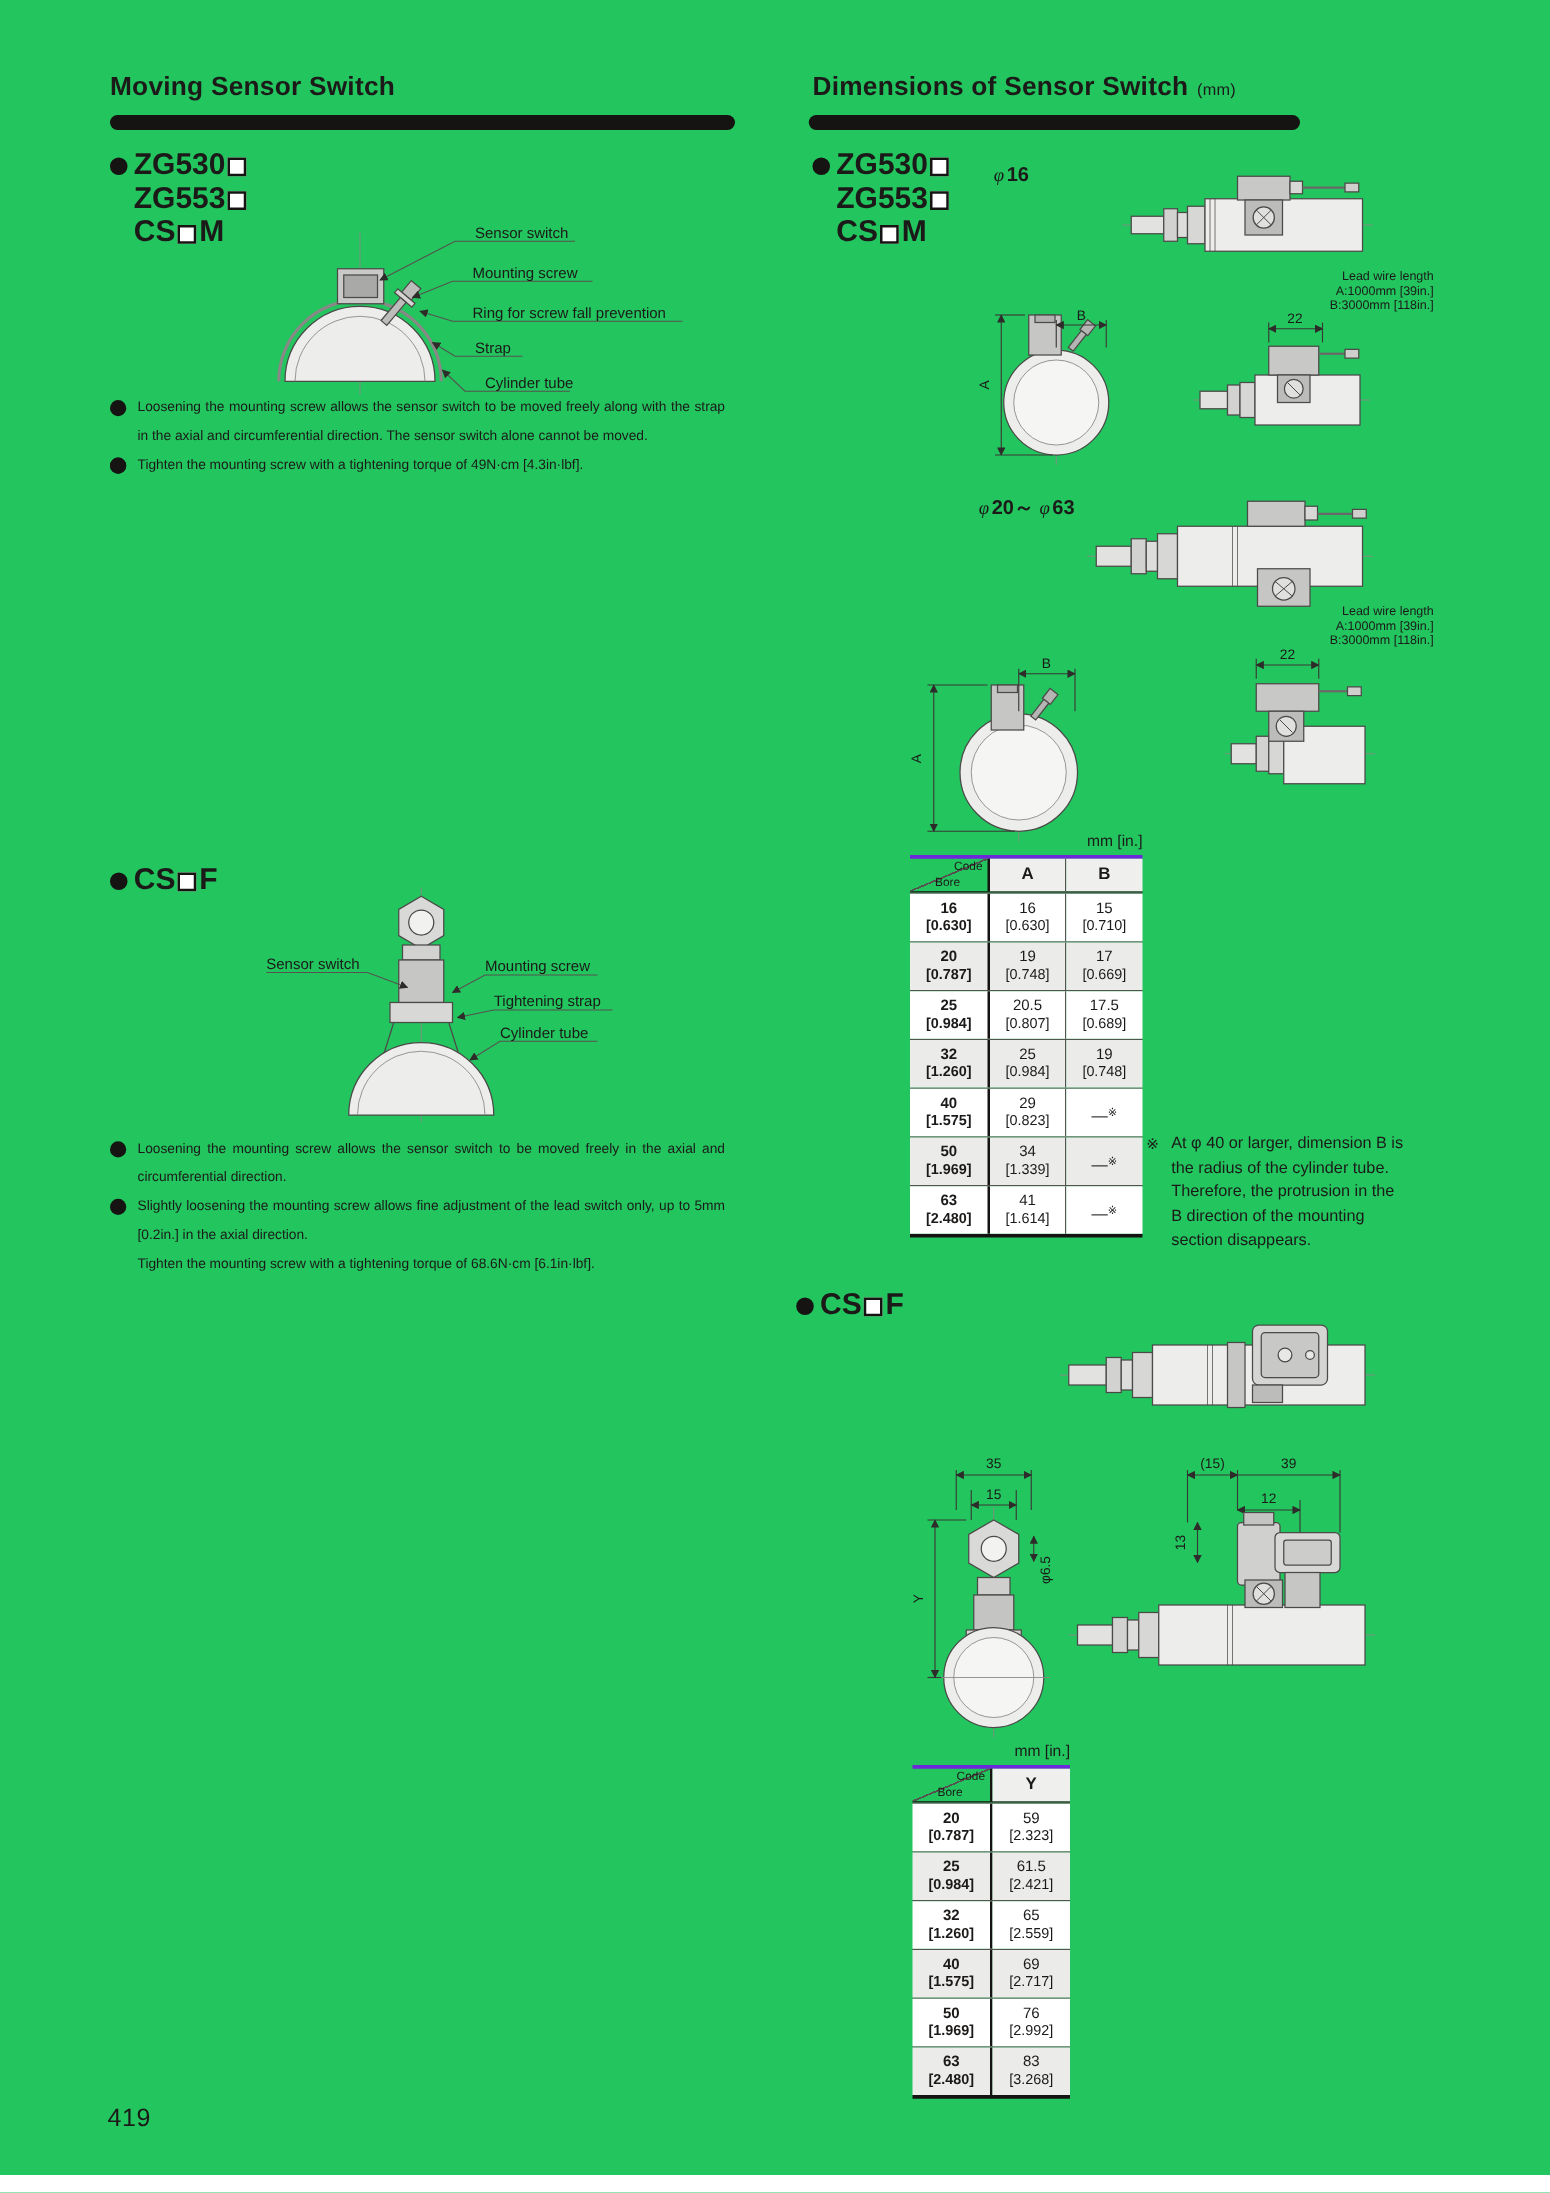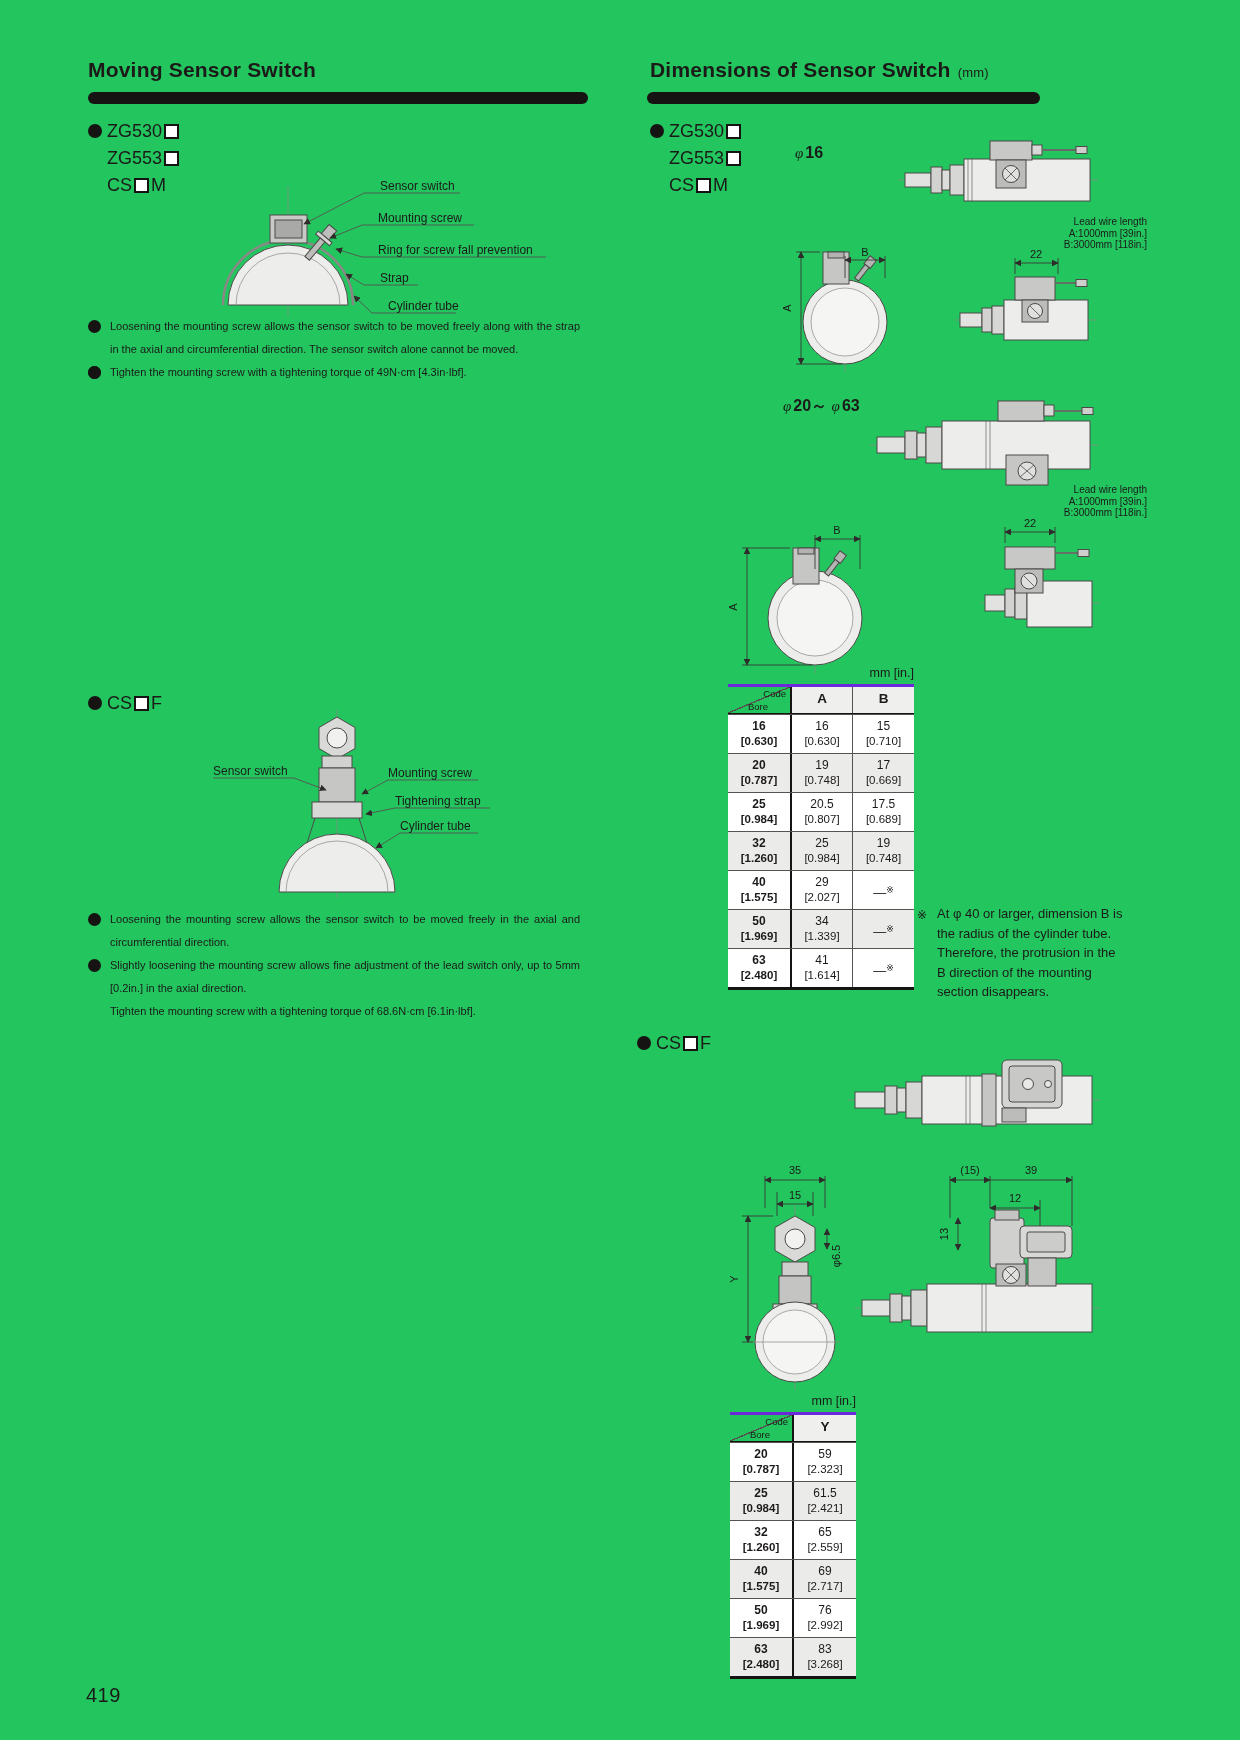--- a/index.html
+++ b/index.html
@@ -3,21 +3,21 @@
 <meta charset="utf-8">
 <style>
   *{margin:0;padding:0;box-sizing:border-box}
   html,body{background:#fff}
   body{font-family:"Liberation Sans","DejaVu Sans",sans-serif;color:#1c1a19}
   .page{position:relative;width:1240px;height:1740px;background:#22c55e;overflow:hidden}
   .abs{position:absolute}
   .section-title{font-size:21px;font-weight:bold;letter-spacing:.2px;white-space:nowrap}
   .title-unit{font-size:13px;font-weight:normal;margin-left:7px}
   .bar{height:12px;background:#161412;border-radius:7px}
-  .model-line{font-size:18px;font-weight:normal;line-height:27px;white-space:nowrap}
+  .model-line{font-size:24px;font-weight:bold;line-height:27px;white-space:nowrap}
   .model-indent{padding-left:19px}
   .model-dot{display:inline-block;width:14px;height:14px;border-radius:50%;background:#161412;margin-right:5px;vertical-align:-1px}
   .model-box{display:inline-block;width:15px;height:15px;border:2px solid #161412;margin:0 2px;vertical-align:-2px;background:#fff}
   .bullets{width:492px;font-size:11px;line-height:23px;text-align:justify}
   .bullet{position:relative;padding-left:22px}
   .bullet-dot{position:absolute;left:0;top:5px;width:13px;height:13px;border-radius:50%;background:#161412}
   .tail{padding-left:22px;text-align:left}
   .phi-label{font-size:16px;font-weight:bold;white-space:nowrap}
   .phi-label .sym{font-style:italic;font-weight:normal;font-family:"Liberation Serif",serif;font-size:15px;margin-right:2px}
   .leadwire{width:94px;font-size:10px;line-height:11.5px;text-align:right}
@@ -143,21 +143,21 @@
     <span>Dimensions of Sensor Switch</span><span class="title-unit">(mm)</span>
   </div>
   <div class="abs bar" style="left:647px;top:92px;width:393px"></div>
 
   <div class="abs" style="left:650px;top:118px">
     <div class="model-line"><span class="model-dot"></span><span>ZG530</span><span class="model-box"></span><span></span></div>
     <div class="model-line model-indent"><span>ZG553</span><span class="model-box"></span><span></span></div>
     <div class="model-line model-indent"><span>CS</span><span class="model-box"></span><span>M</span></div>
   </div>
 
-  <div class="abs phi-label" style="left:795px;top:144px">
+  <div class="abs phi-label" style="left:795px;top:132px">
     <span class="sym">φ</span><b>16</b>
   </div>
 
   <svg class="abs" style="left:630px;top:128px" width="530" height="245" viewBox="0 0 530 245">
     <g stroke="#4c4a49" fill="#ececea">
       <line class="thin" x1="268" y1="52" x2="468" y2="52"></line>
       <rect x="275" y="45" width="26" height="14" fill="#e2e2e0"></rect>
       <rect x="301" y="39" width="11" height="26" fill="#d2d2d0"></rect>
       <rect x="312" y="42" width="8" height="20" fill="#dddddb"></rect>
       <rect x="320" y="37" width="14" height="30" fill="#d7d7d5"></rect>
@@ -360,21 +360,21 @@
           <div class="l2n">[0.748]</div>
         </div>
     </div>
     <div class="tr data">
       <div class="td c-bore">
           <div class="l1">40</div>
           <div class="l2">[1.575]</div>
         </div>
       <div class="td c-a">
           <div class="l1n">29</div>
-          <div class="l2n">[2.027]</div>
+          <div class="l2n">[0.823]</div>
         </div>
       <div class="td c-b dash-cell"><span>—</span><span class="mark">※</span></div>
     </div>
     <div class="tr data shade">
       <div class="td c-bore">
           <div class="l1">50</div>
           <div class="l2">[1.969]</div>
         </div>
       <div class="td c-a">
           <div class="l1n">34</div>

